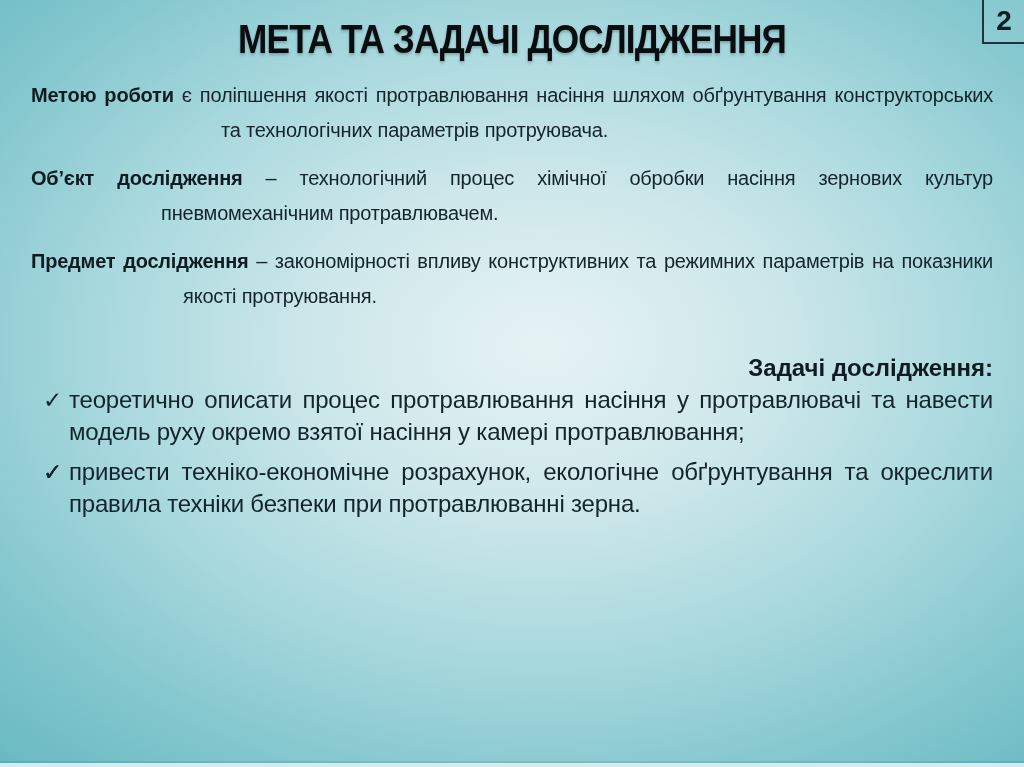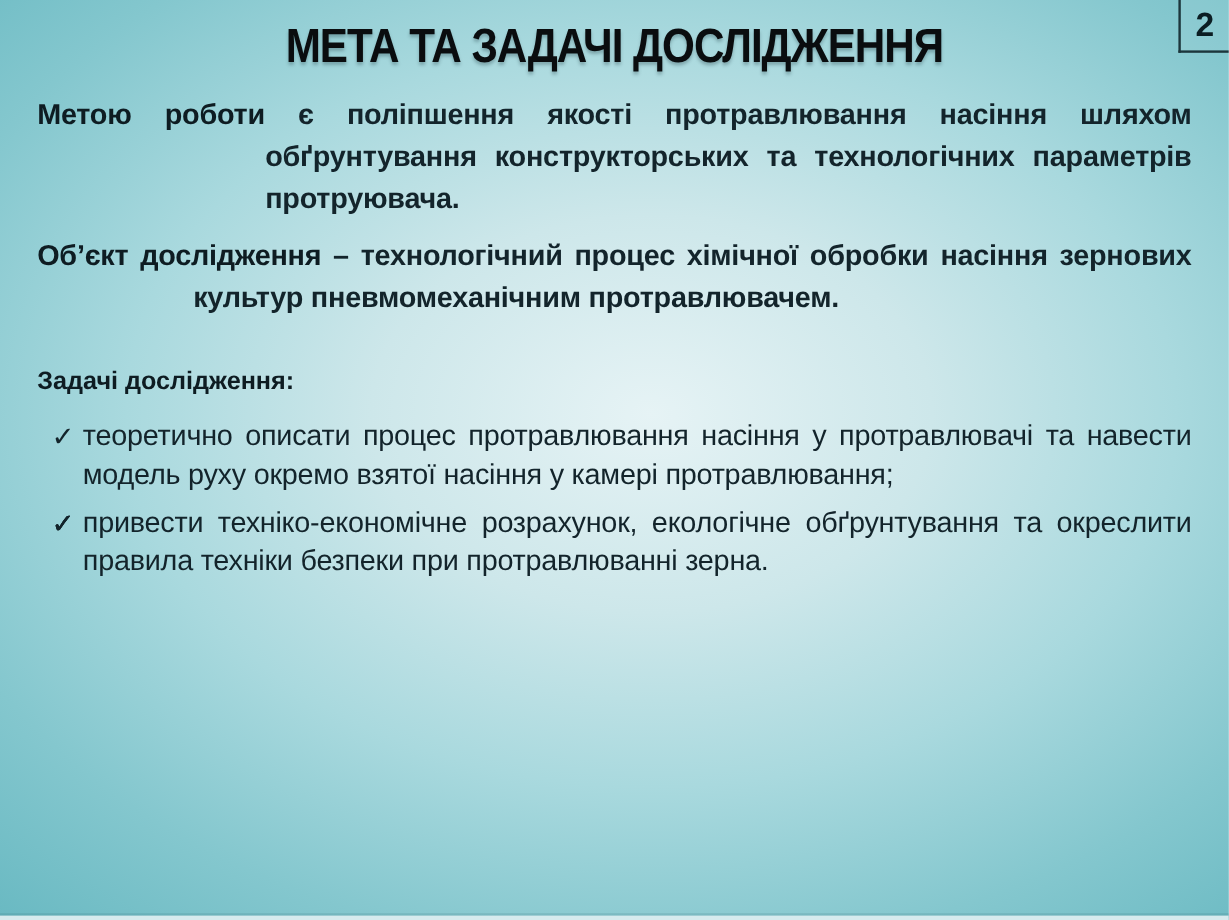--- a/index.html
+++ b/index.html
@@ -35,35 +35,35 @@
     background:rgba(223,243,245,0.10);
     display:flex;align-items:center;justify-content:center;
     font-size:28px;font-weight:bold;color:#0b1d23;
     z-index:2;
   }
   .content{
     padding:0 31px;
   }
   .para{
     margin:0 0 13px 0;
-    font-size:24px;
+    font-size:20px;
     line-height:35px;
     text-align:justify;
     letter-spacing:-0.2px;
-    font-weight:bold;
   }
   .para b{color:#0e1c22;}
   .indent-goal{padding-left:190px;text-indent:-190px;margin-top:16px;}
   .indent-object{padding-left:130px;text-indent:-130px;}
   .indent-subject{padding-left:152px;text-indent:-152px;}
   .tasks-heading{
-    margin:40px 0 18px 0;
-    font-size:21px;
+    margin:40px 0 2px 0;
+    font-size:24px;
     font-weight:bold;
     color:#0e1c22;
+    text-align:right;
   }
   .tasks{
     margin:0;
     padding:0 0 0 12px;
     list-style:none;
   }
   .tasks li{
     position:relative;
     padding-left:26px;
     margin-bottom:8px;
@@ -96,20 +96,21 @@
   </div>
 
   <h1 class="title">МЕТА ТА ЗАДАЧІ ДОСЛІДЖЕННЯ</h1>
 
   <div class="content">
 
     <p class="para indent-goal"><b>Метою роботи</b><span> є поліпшення якості протравлювання насіння шляхом обґрунтування конструкторських та технологічних  параметрів протруювача.</span></p>
 
     <p class="para indent-object"><b>Об’єкт дослідження</b><span> – технологічний процес хімічної обробки насіння зернових культур пневмомеханічним протравлювачем.</span></p>
 
+    <p class="para indent-subject"><b>Предмет дослідження</b><span> – закономірності впливу конструктивних та режимних параметрів на показники якості протруювання.</span></p>
 
     <h2 class="tasks-heading">Задачі дослідження:</h2>
 
     <ul class="tasks">
       <li>
         <span class="check">✓</span>
         <span>теоретично описати процес протравлювання насіння у протравлювачі та навести модель руху окремо взятої насіння у камері протравлювання;</span>
       </li>
       <li>
         <span class="check">✓</span>

